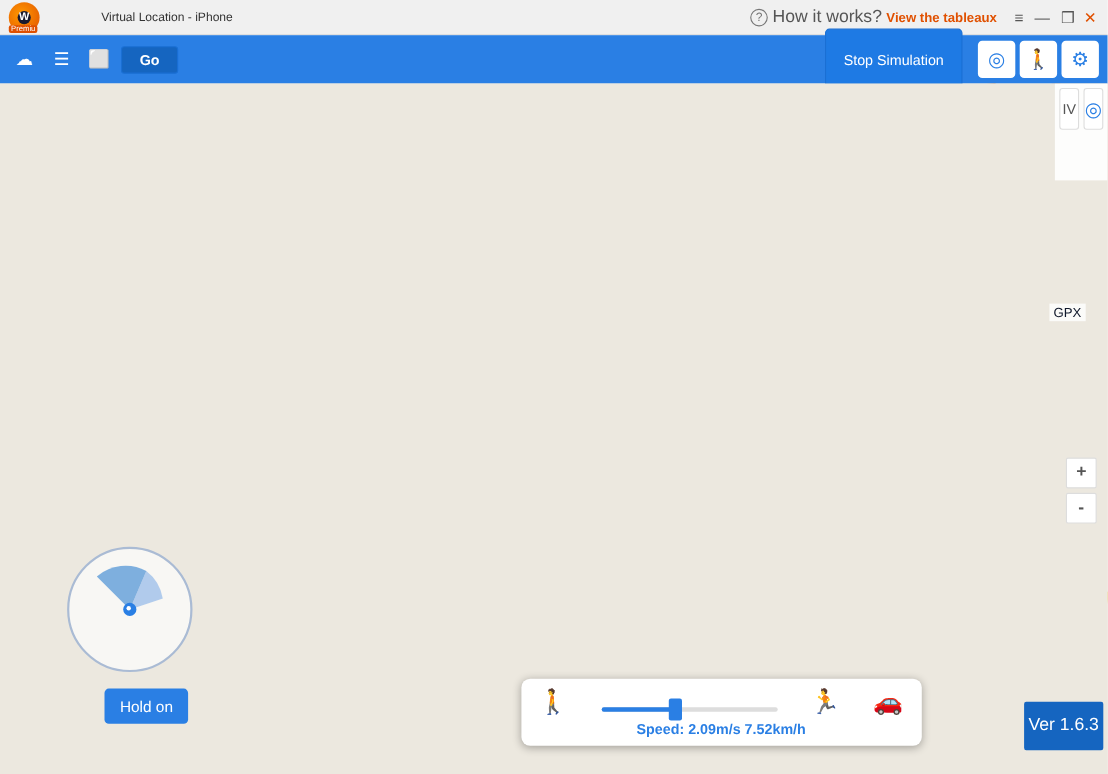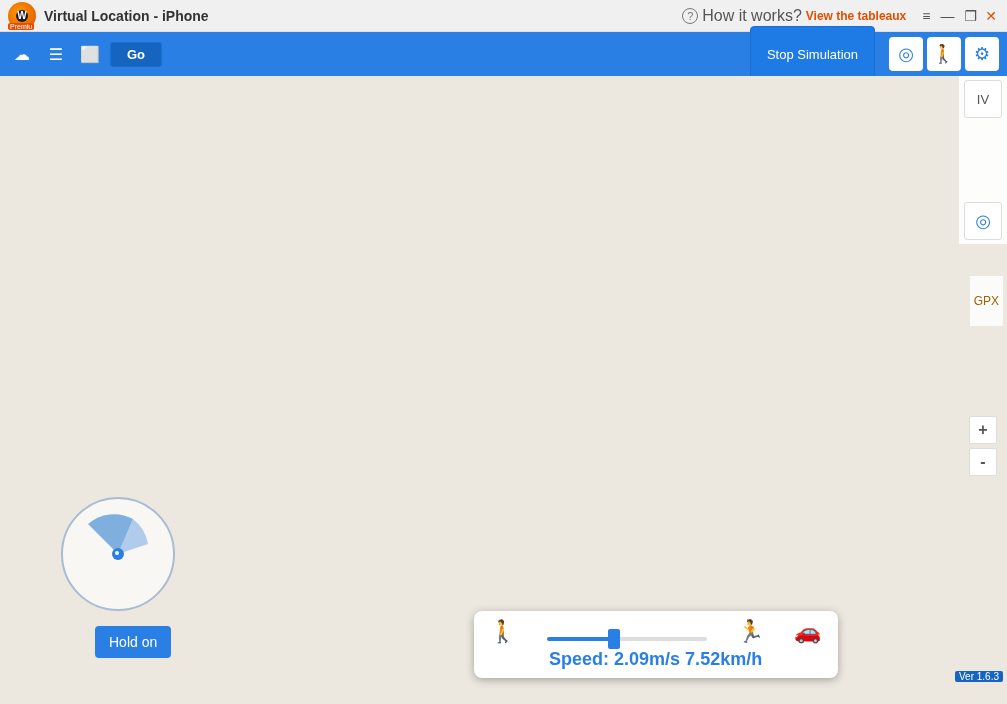--- a/index.html
+++ b/index.html
@@ -33,21 +33,21 @@
     #premium-badge {
       position: absolute;
       bottom: 0; left: 0;
       font-size: 7px;
       background: #e05000;
       color: white;
       padding: 0 2px;
       border-radius: 2px;
     }
     #app-logo-wrap { position: relative; }
-    #titlebar-title { font-size: 14px; color: #333; font-weight: 700; }
+    #titlebar-title { font-size: 11px; color: #333; font-weight: 400; margin-left: 48px; }
     #titlebar-right { display: flex; align-items: center; gap: 12px; }
     #help-btn { display: flex; align-items: center; gap: 4px; font-size: 12px; color: #555; cursor: pointer; }
     #how-it-works { color: #555; font-size: 16px; }
     #view-tutorial { color: #e05000; font-size: 12px; cursor: pointer; font-weight: 600; }
     #menu-btn, #minimize-btn, #close-btn {
       width: 16px; height: 16px; cursor: pointer; display: flex; align-items: center; justify-content: center; font-size: 14px; color: #555;
     }
     #close-btn { color: #e05000; }
     .win-btn { font-size: 14px; color: #555; cursor: pointer; padding: 0 4px; }
     #titlebar-winbtns { display: flex; gap: 2px; }
@@ -117,21 +117,21 @@
       background: white;
       border-radius: 8px;
       box-shadow: 0 2px 8px rgba(0,0,0,0.3);
       padding: 8px 16px;
       display: flex;
       flex-direction: column;
       align-items: center;
       min-width: 240px;
     }
     #speed-icons { display: flex; align-items: flex-end; gap: 30px; margin-bottom: 4px; }
-    #speed-text { font-size: 18px; color: #333; text-align: center; }
+    #speed-text { font-size: 13px; color: #333; text-align: center; }
     #speed-text span { color: #2a7fe4; font-weight: 600; }
 
     
     #hold-on-btn {
       position: absolute;
       bottom: 46px;
       left: 95px;
       background: #2a7fe4;
       color: #ffffff;
       border: none;
@@ -151,57 +151,56 @@
       height: 120px;
     }
 
     
     #right-panel {
       position: absolute;
       right: 0;
       top: 0;
       width: 48px;
       display: flex;
-      flex-direction: column;
+      flex-direction: row;
       padding: 4px;
       gap: 2px;
       background: rgba(255,255,255,0.9);
-      align-items: center;
     }
     .right-btn {
       width: 38px; height: 38px; background: white; border: 1px solid #ddd;
       border-radius: 3px; cursor: pointer; display: flex; align-items: center;
       justify-content: center; font-size: 13px; color: #555;
     }
     #zoom-plus, #zoom-minus {
       width: 28px; height: 28px; background: white; border: 1px solid #ddd;
       border-radius: 2px; cursor: pointer; font-size: 16px; font-weight: bold;
       display: flex; align-items: center; justify-content: center;
       position: absolute; color: #555;
     }
     #zoom-plus { right: 10px; top: 340px; }
     #zoom-minus { right: 10px; top: 372px; }
 
     #gpx-label {
       position: absolute;
-      right: 4px;
+      right: 20px;
       top: 200px;
       font-size: 12px;
-      color: #a16207;
+      color: #0f172a;
       background: rgba(255,255,255,0.8);
-      padding: 18px 4px;
+      padding: 1px 4px;
     }
     #ver-label {
       position: absolute;
       right: 4px;
       bottom: 22px;
-      font-size: 10px;
+      font-size: 16px;
       background: #1565c0;
       color: white;
-      padding: 0 4px;
+      padding: 13px 4px;
       border-radius: 2px;
     }
 
     
     #speed-slider-track {
       width: 160px; height: 4px; background: #ddd; border-radius: 2px; position: relative; margin: 4px auto;
     }
     #speed-slider-fill {
       width: 40%; height: 100%; background: #2a7fe4; border-radius: 2px;
     }

